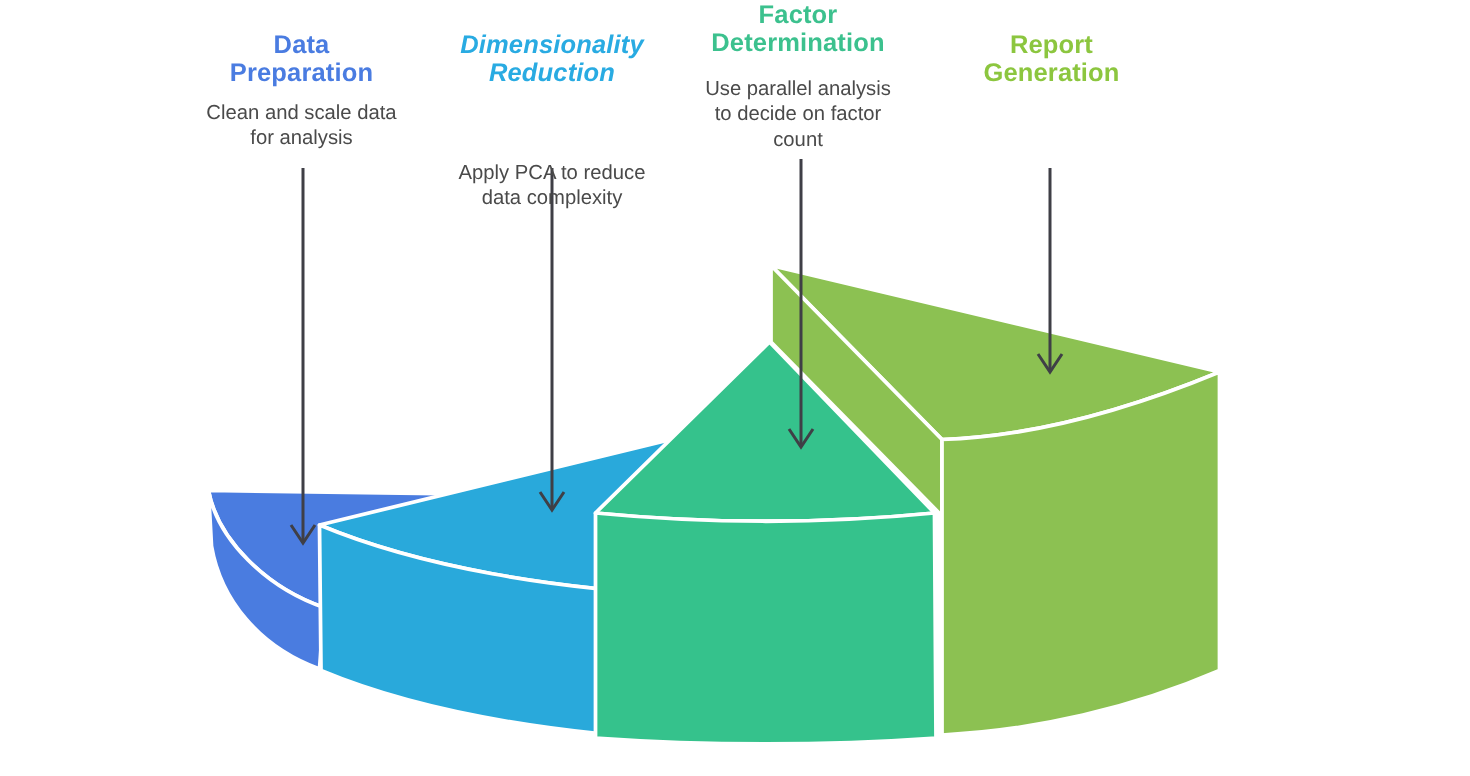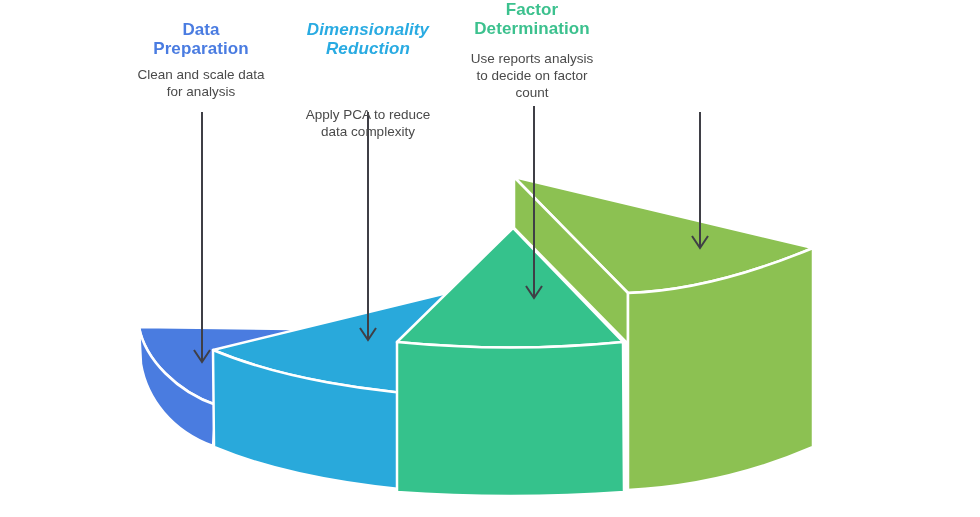--- a/index.html
+++ b/index.html
@@ -79,18 +79,22 @@
     <div class="step-title" style="color: rgb(41, 171, 226); font-style: italic;">Dimensionality
 Reduction</div>
   </div>
   <div class="step-desc" style="left:248px;top:66px;margin-top:40px;">Apply PCA to reduce
 data complexity</div>
 
   <div class="step" style="left:412px;top:0px;">
     <div class="step-title" style="color: rgb(60, 193, 142);">Factor
 Determination</div>
   </div>
-  <div class="step-desc" style="left:412px;top:50px;">Use reports analysis
+  <div class="step-desc" style="left:412px;top:50px;">Use parallel analysis
 to decide on factor
 count</div>
 
+  <div class="step" style="left:581px;top:20px;">
+    <div class="step-title" style="color: rgb(140, 198, 63);">Report
+Generation</div>
+  </div>
 
 </div>
 
 </body></html>

